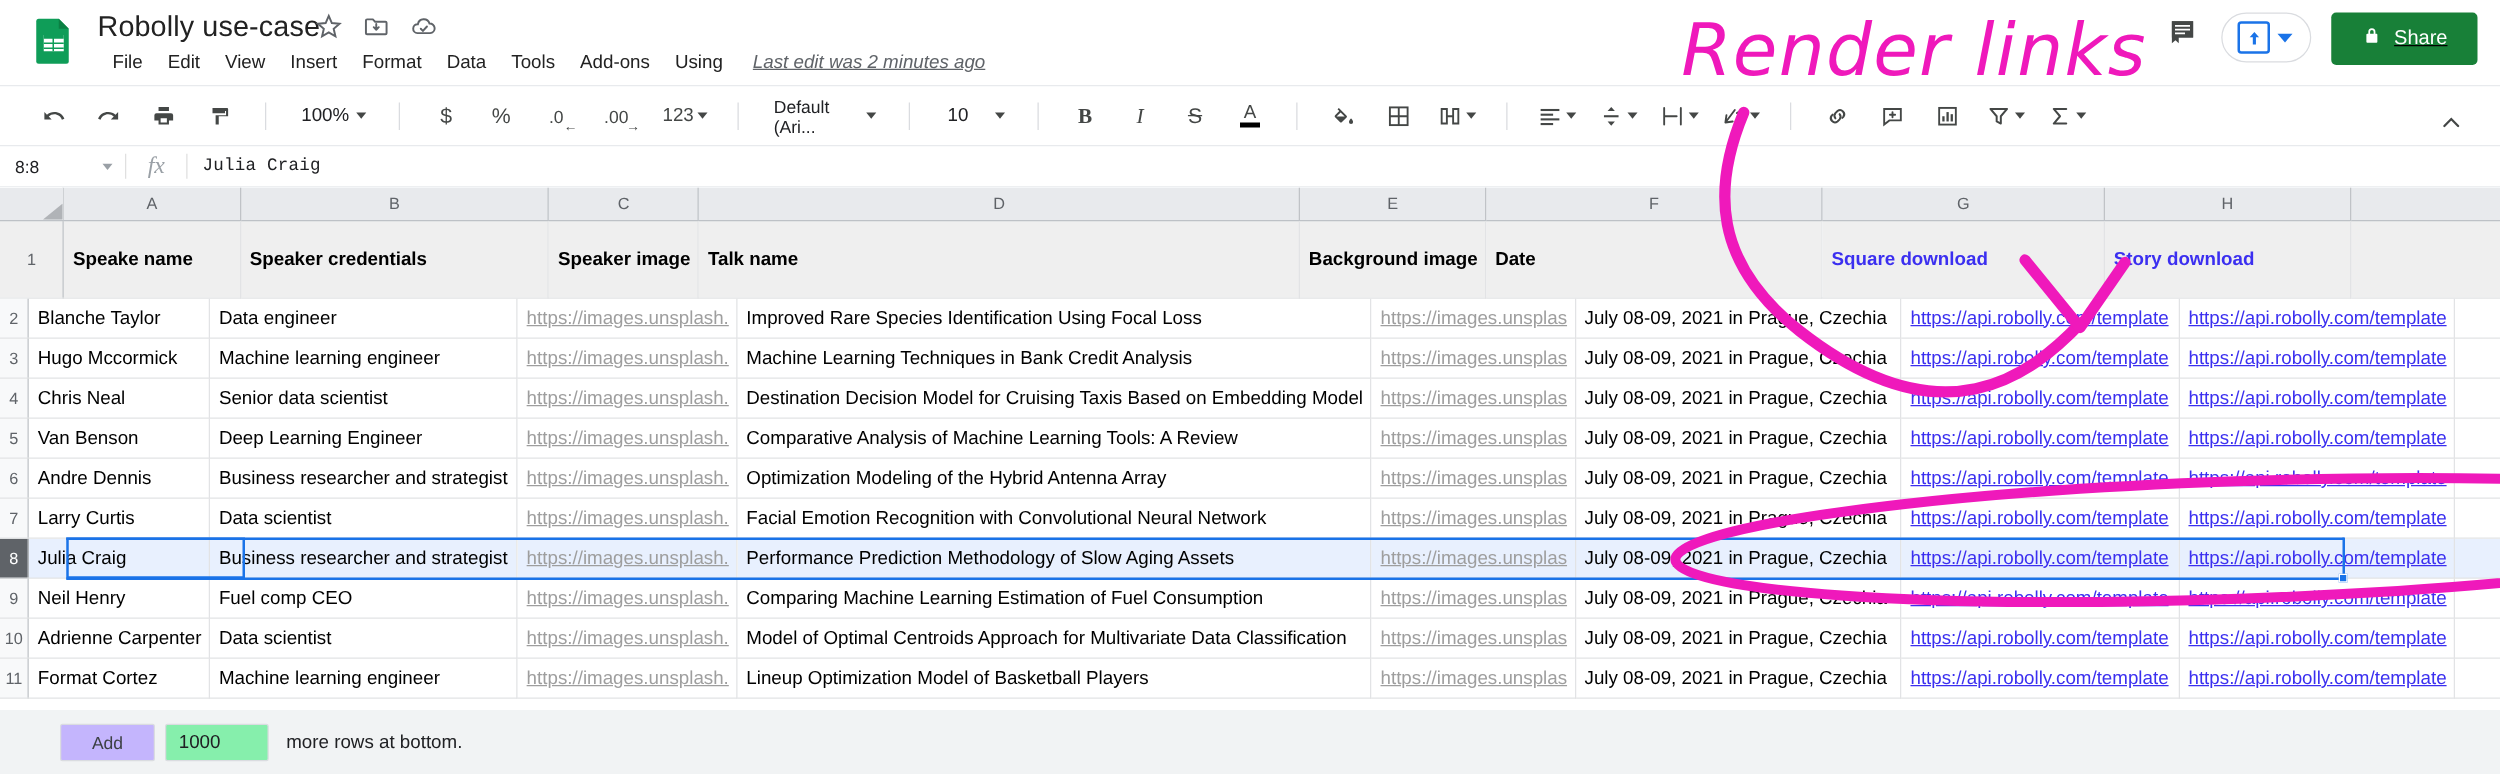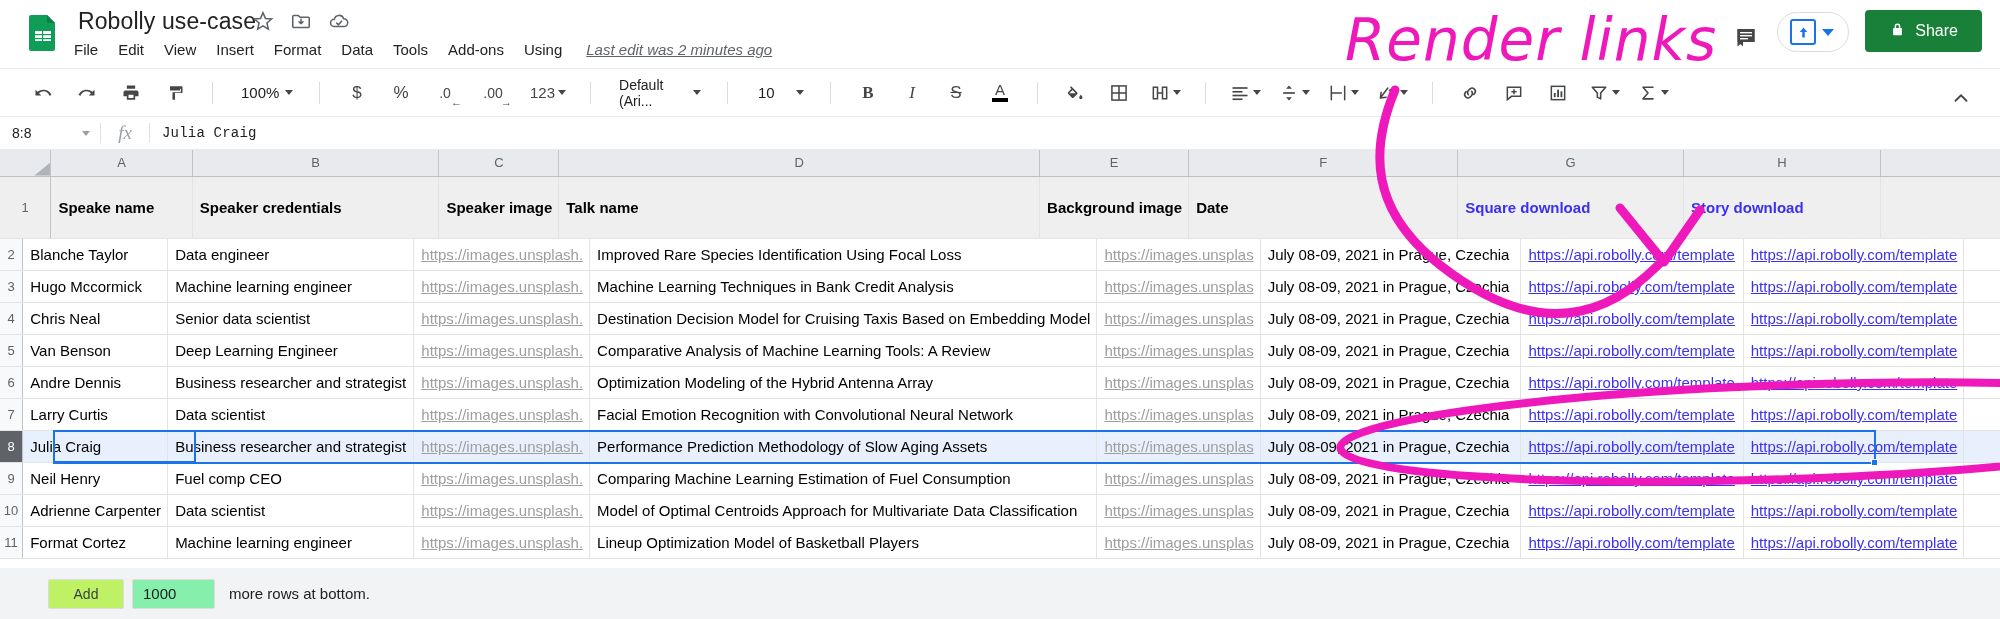--- a/index.html
+++ b/index.html
@@ -23,33 +23,33 @@
   .doc-title {
     font-size: 23px; color: #222; line-height: 28px; letter-spacing: .1px;
     white-space: nowrap;
   }
   .title-icons {
     position: absolute; left: 252px; top: 10px; display: flex; gap: 16px; align-items: center;
   }
   .ticon { width: 22px; height: 22px; color: #5f6368; display: block; }
 
   .menubar {
-    position: absolute; left: 64px; top: 38px;
+    position: absolute; left: 80px; top: 38px;
     display: flex; align-items: center; gap: 0px;
     font-size: 15px; color: #222; justify-content: center;
   }
   .menu-item {
     padding: 2px 10px; cursor: default; white-space: nowrap; line-height: 19px;
   }
   .lastedit {
     margin-left: 14px; font-size: 15px; color: #5f6368;
     text-decoration: underline; white-space: nowrap; line-height: 19px; font-style: italic;
   }
 
-  .topright { position: absolute; right: 18px; top: 10px; display: flex; align-items: flex-end; gap: 16px; }
+  .topright { position: absolute; right: 18px; top: 10px; display: flex; align-items: flex-start; gap: 16px; text-decoration: underline; }
   .comment-btn { width: 30px; height: 30px; display: flex; align-items: center; justify-content: center; }
   .present-pill {
     display: flex; align-items: center; gap: 6px;
     border: 1px solid #dadce0; border-radius: 20px; height: 40px;
     padding: 0 14px 0 12px; background: #fff;
   }
   .present-box {
     width: 26px; height: 26px; border: 2px solid #1a73e8; border-radius: 3px;
     display: flex; align-items: center; justify-content: center;
   }
@@ -148,21 +148,21 @@
     position: absolute; width: 7px; height: 7px; background: #1a73e8;
     border: 1px solid #fff; pointer-events: none;
   }
 
   
   .bottombar {
     position: absolute; top: 568px; left: 0; width: 2000px; height: 51px;
     background: #f1f3f4; display: flex; align-items: center; padding-left: 48px; gap: 0;
   }
   .add-btn {
-    border: 1px solid #dadce0; background: #bef264; border-radius: 2px;
+    border: 1px solid #dadce0; background: #c4b5fd; border-radius: 2px;
     height: 30px; width: 76px; display: flex; align-items: center; justify-content: center;
     font-size: 14px; color: #3c4043;
   }
   .rows-input {
     border: 1px solid #dadce0; background: #86efac; border-radius: 2px;
     height: 30px; width: 83px; display: flex; align-items: center;
     font-size: 15px; color: #202124; padding-left: 10px; margin-left: 8px;
   }
   .rows-text { font-size: 15px; color: #202124; margin-left: 14px; }
 

